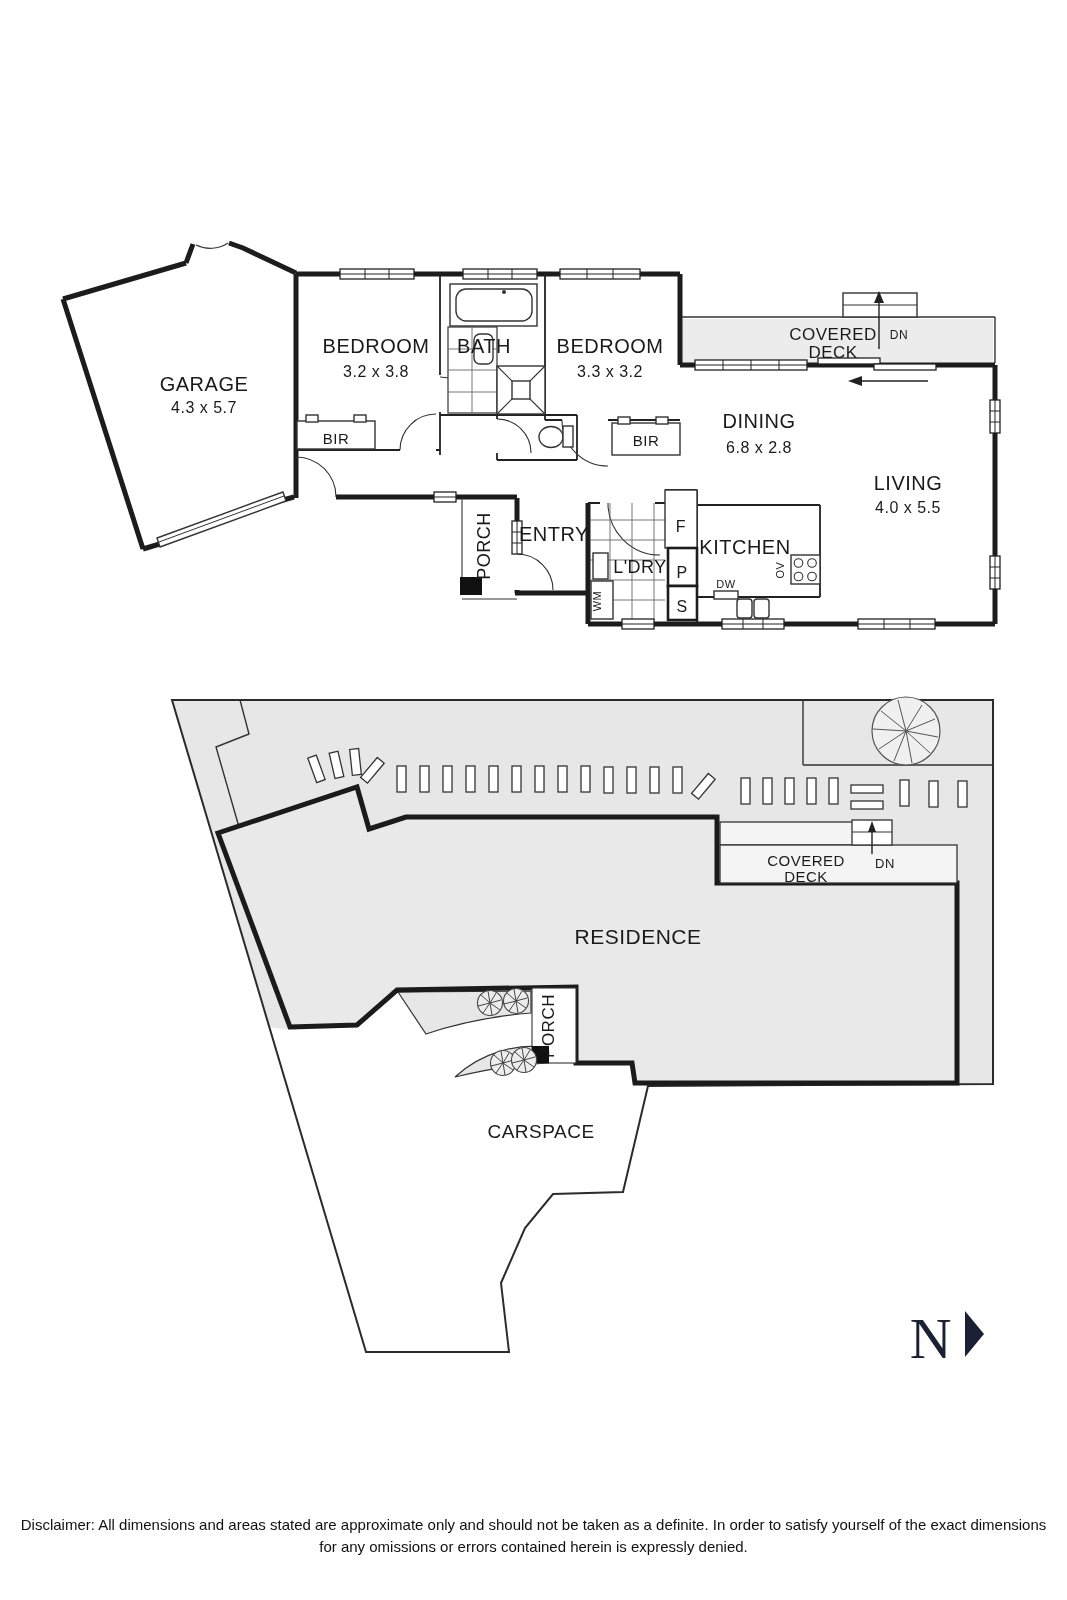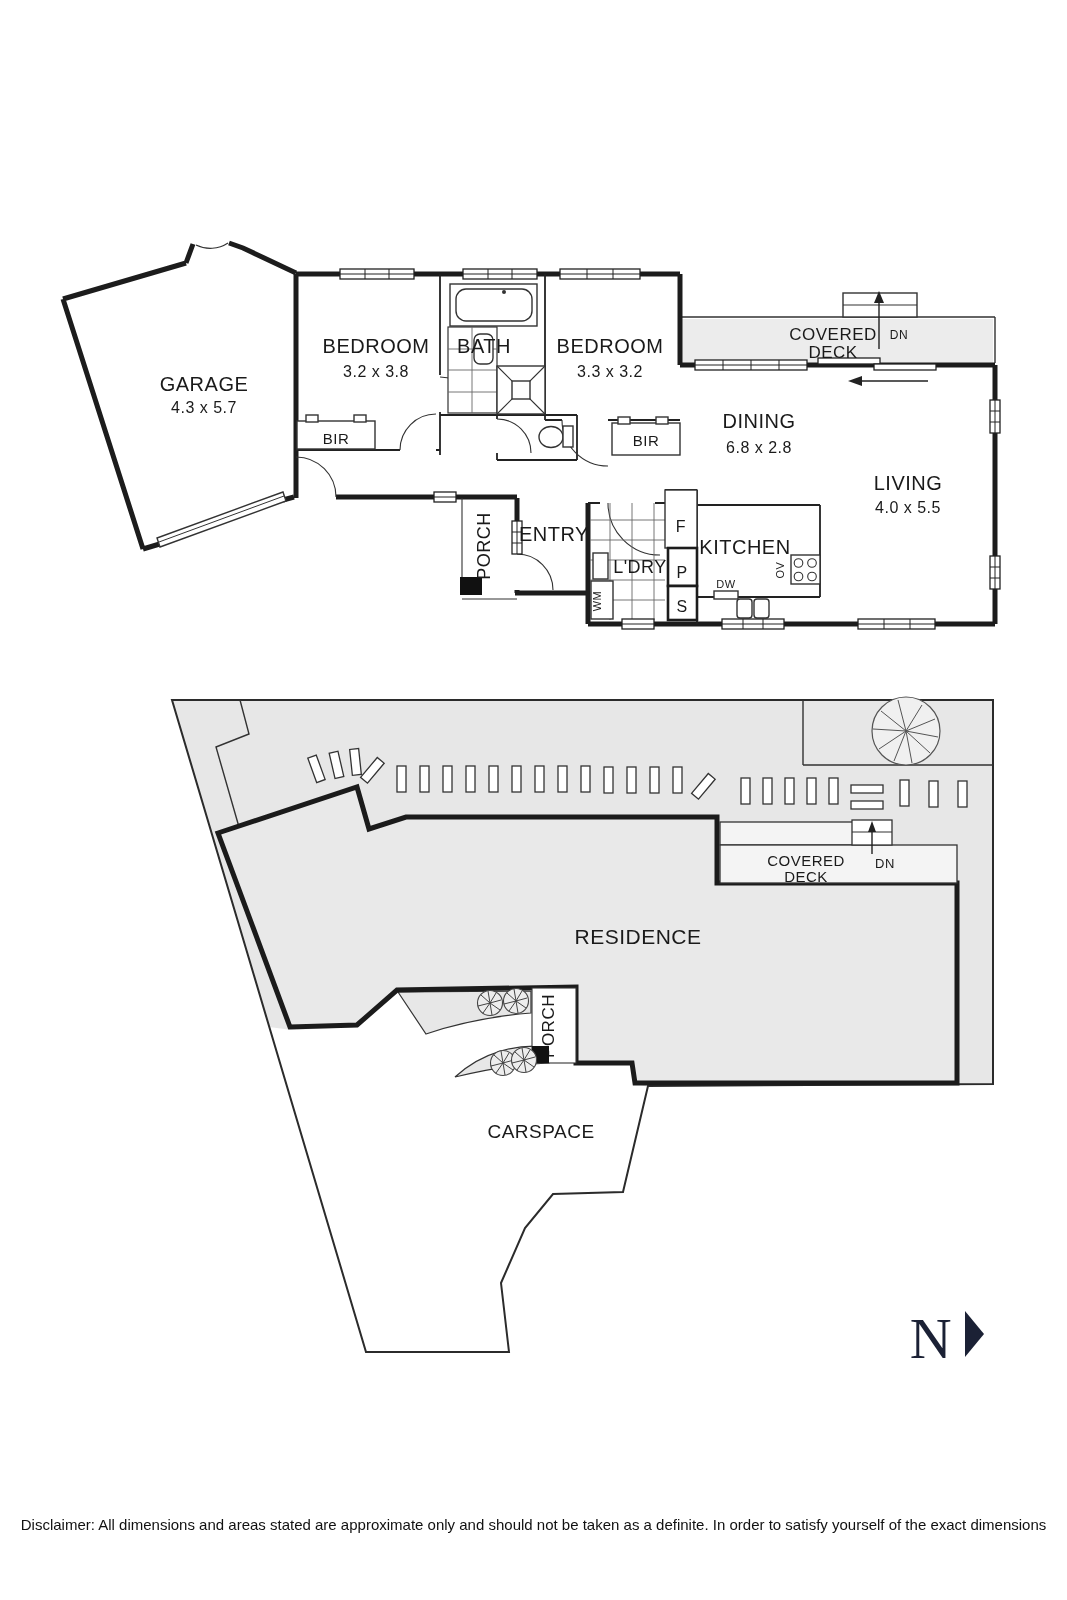--- a/index.html
+++ b/index.html
@@ -303,14 +303,15 @@
   </g>
 
   <g>
     <text x="931" y="1358" text-anchor="middle" style="font-family:'Liberation Serif',serif;font-size:58px;fill:#1b2135;">N</text>
     <polygon points="965,1311 984,1334 965,1357" fill="#1b2135"></polygon>
   </g>
 </svg>
 
 <div id="disclaimer">
   <div>Disclaimer: All dimensions and areas stated are approximate only and should not be taken as a definite. In order to satisfy yourself of the exact dimensions</div>
+  <div>for any omissions or errors contained herein is expressly denied.</div>
 </div>
 </div>
 
 </body></html>

